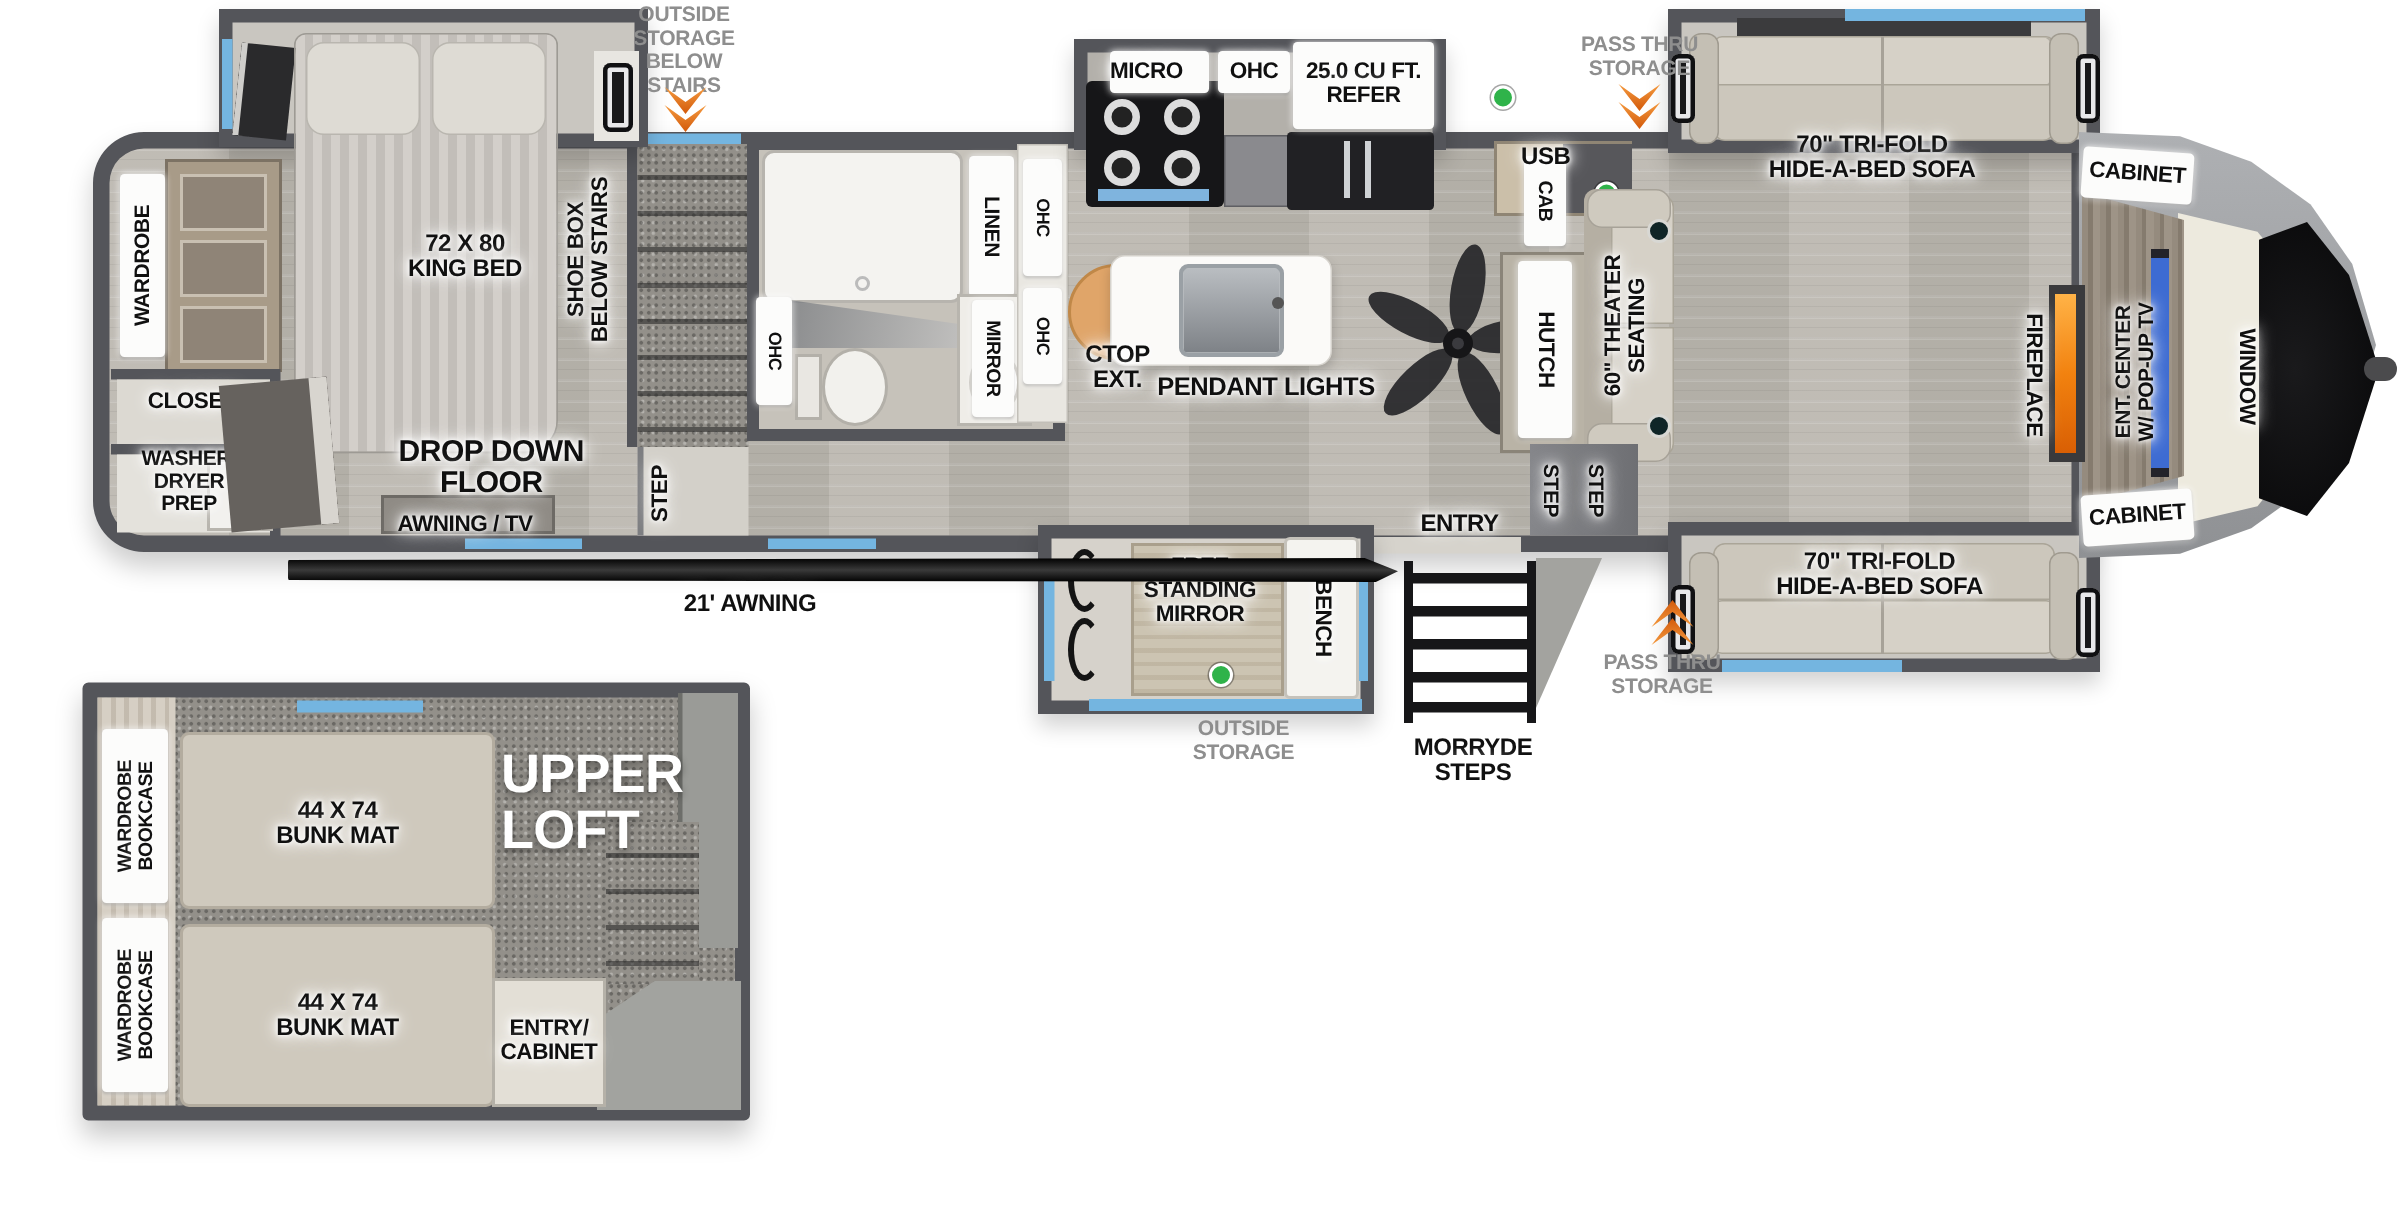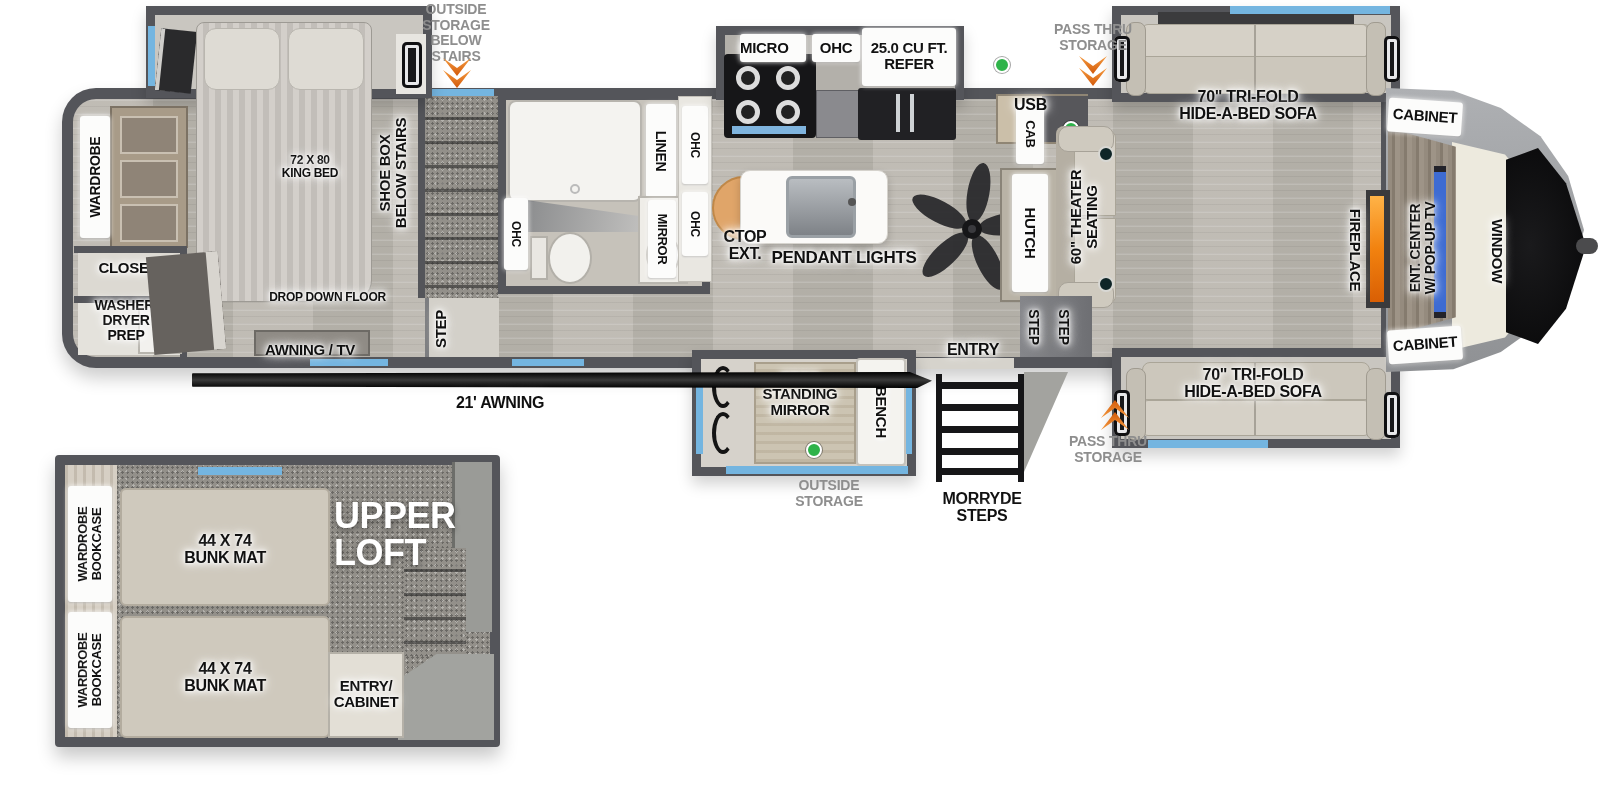--- a/index.html
+++ b/index.html
@@ -87,27 +87,27 @@
   <div class="p" style="left:78px;top:303px;width:102px;height:52px;background:#e4e2dc;"></div>
   <div class="p" style="left:138px;top:306px;width:44px;height:48px;background:#f2f1ee;border:2px solid #b8b5ae;"></div>
   <div class="p lbl" style="left:82px;top:260px;width:92px;">CLOSET</div>
   <div class="p lbl" style="left:74px;top:298px;width:104px;font-size:14px;">WASHER/
 DRYER
 PREP</div>
 
   <div class="p" style="left:150px;top:254px;width:72px;height:98px;background:#66625e;transform:rotate(-5deg);box-shadow:inset -12px 0 0 #d8d5cf;"></div>
   <div class="p" style="left:254px;top:330px;width:116px;height:26px;background:#8f8b85;border:2px solid #6d6a65;"></div>
 
-  <div class="p lbl" style="left:235px;top:154px;width:150px;font-size:12px;">72 X 80
+  <div class="p lbl" style="left:235px;top:154px;width:150px;font-size:16px;">72 X 80
 KING BED</div>
   <div class="p vl" style="left:370px;top:108px;width:46px;height:130px;">
     <span class="t t270 lbl">SHOE BOX
 BELOW STAIRS</span>
   </div>
-  <div class="p lbl" style="left:235px;top:291px;width:185px;font-size:12px;">DROP DOWN FLOOR</div>
+  <div class="p lbl" style="left:235px;top:291px;width:185px;font-size:20px;">DROP DOWN FLOOR</div>
   <div class="p lbl" style="left:240px;top:342px;width:140px;">AWNING / TV</div>
   <div class="p vl" style="left:430px;top:302px;width:22px;height:54px;">
     <span class="t t270 lbl">STEP</span>
   </div>
 
   <div class="p" style="left:498px;top:92px;width:212px;height:202px;border:8px solid #54555a;background:#c6c2ba;"></div>
   <div class="p" style="left:508px;top:100px;width:134px;height:102px;background:#f4f3f0;border:2px solid #b7b4ae;border-radius:8px;"></div>
   <div class="p" style="left:570px;top:184px;width:10px;height:10px;border:2px solid #bbb;border-radius:50%;"></div>
   <div class="p" style="left:512px;top:198px;width:132px;height:34px;background:linear-gradient(100deg,rgba(80,86,96,.55),rgba(185,190,200,.35));clip-path:polygon(0 0,100% 55%,100% 100%,6% 100%);"></div>
   <div class="p vl plate" style="left:646px;top:104px;width:30px;height:94px;">

